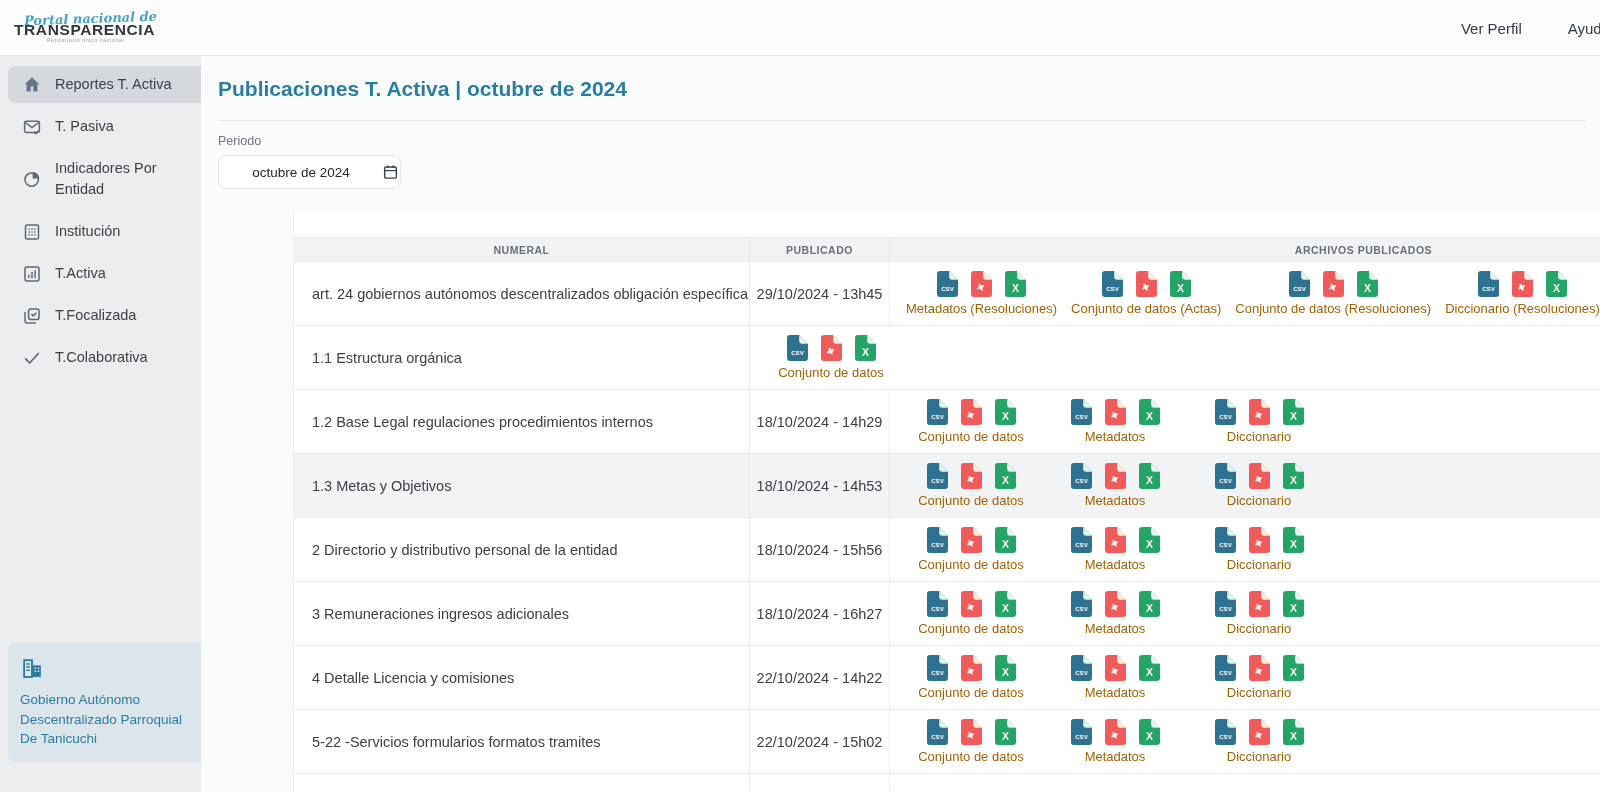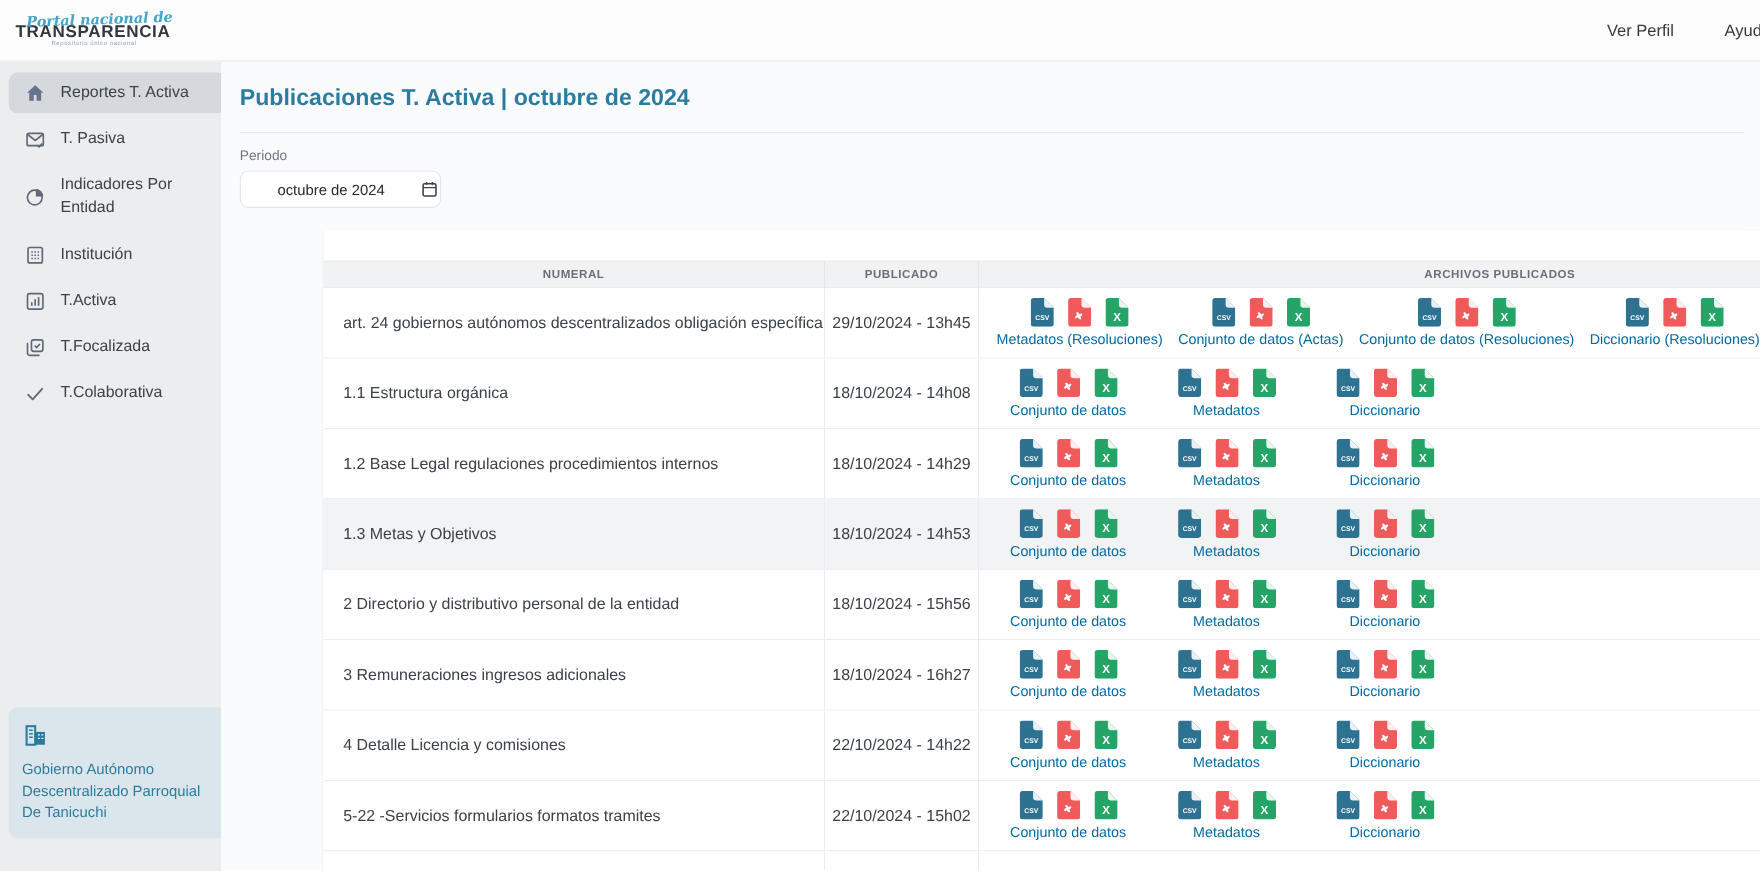--- a/index.html
+++ b/index.html
@@ -52,21 +52,21 @@
   .trow.hl{background:#f1f3f5}
   .td{display:flex;align-items:center}
   .td-numeral{padding-left:18px;font-size:14.5px;color:#3a4149;border-right:1px solid #e9ebee}
   .td-pub{justify-content:center;font-size:14.5px;color:#3a4149;border-right:1px solid #e9ebee}
   .td-archivos{padding-left:16px;gap:14px;overflow:hidden}
   .trow.partial{height:17px;border-bottom:none}
   .fgroup{display:flex;flex-direction:column;align-items:center;min-width:130px;white-space:nowrap}
   .ficons{display:flex;gap:13px;margin-bottom:4px}
   .ficon{cursor:pointer}
   .ficon svg{display:block}
-  .flabel{font-size:13px;color:#0369a1}
+  .flabel{font-size:13px;color:#a16207}
 </style>
 </head>
 <body>
 
 <div class="page">
 
   <header class="topbar">
     <div class="logo">
       <div class="logo-script">Portal nacional de</div>
       <div class="logo-main">TRANSPARENCIA</div>
@@ -284,21 +284,20 @@
                       <text x="10.5" y="21" text-anchor="middle" font-size="10.5" font-weight="bold" fill="#fff" font-family="Liberation Sans,sans-serif">X</text>
                     </svg>
                   </span>
                 </div>
                 <div class="flabel">Diccionario (Resoluciones)</div>
               </div>
             </div>
           </div>
           <div class="trow">
             <div class="td td-numeral">1.1 Estructura orgánica</div>
-            <div class="td td-pub">18/10/2024 - 14h08</div>
             <div class="td td-archivos">
               <div class="fgroup">
                 <div class="ficons">
                   <span class="ficon">
                     <svg width="21" height="26" viewBox="0 0 21 26">
                       <path d="M0 3a3 3 0 0 1 3-3h9.2L21 8.8V23a3 3 0 0 1-3 3H3a3 3 0 0 1-3-3Z" fill="#2e7291"></path>
                       <path d="M12.2 0v5.8a3 3 0 0 0 3 3H21Z" fill="#fff" opacity=".9"></path>
                       <text x="10.5" y="20" text-anchor="middle" font-size="6.2" font-weight="bold" fill="#fff" font-family="Liberation Sans,sans-serif">CSV</text>
                     </svg>
                   </span>

